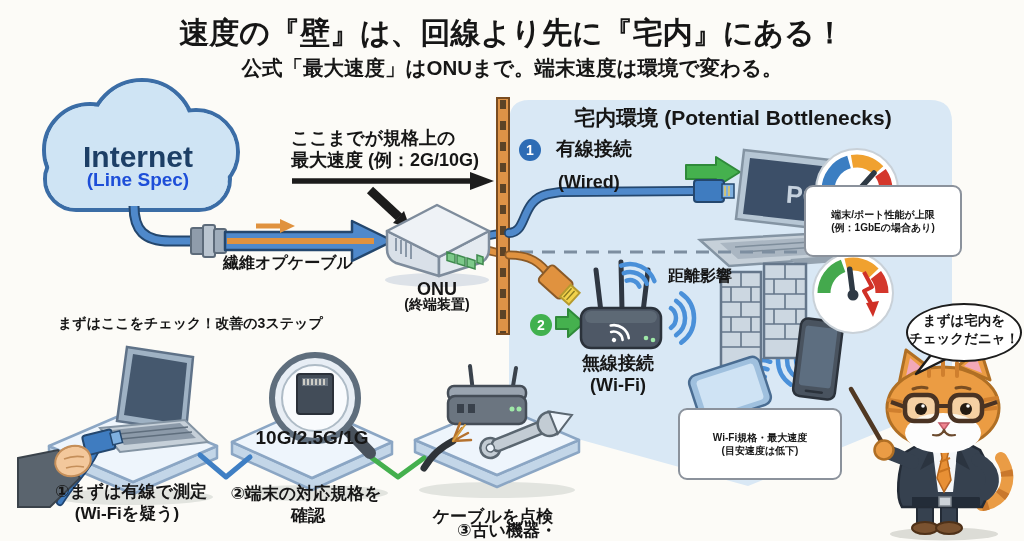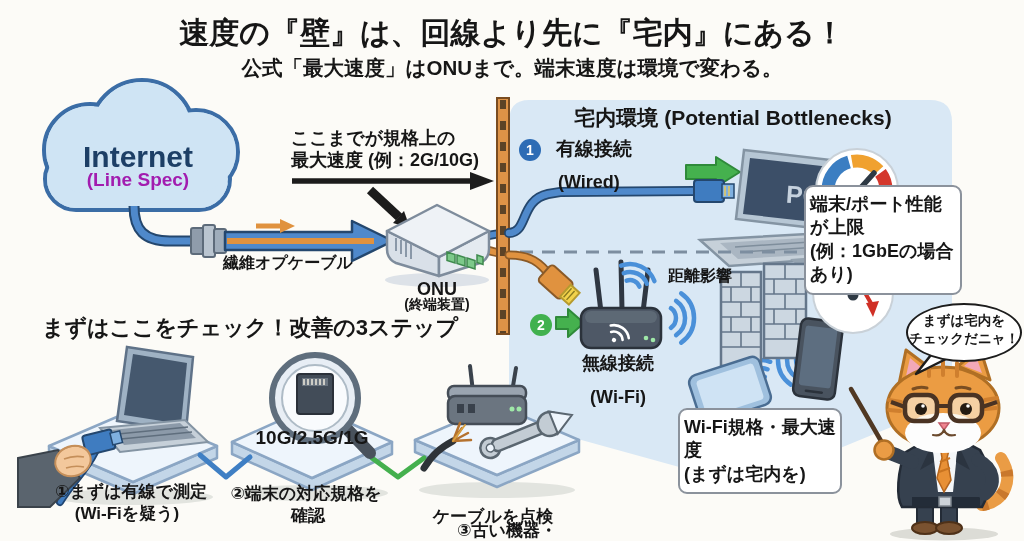--- a/index.html
+++ b/index.html
@@ -8,21 +8,21 @@
     background:#fcfbf7;
     font-family:"Liberation Sans","DejaVu Sans",sans-serif;
     color:#161616;
   }
   #bg{position:absolute;left:0;top:0;width:1024px;height:541px;}
   .t{position:absolute;white-space:nowrap;font-weight:700;color:#161616;line-height:1.1;}
   .ctr{transform:translateX(-50%);}
   .fullctr{left:0;width:1024px;text-align:center;}
   .notebox{
     position:absolute;background:#ffffff;border:2.5px solid #8b929c;border-radius:9px;
-    font-weight:700;font-size:18px;line-height:1.3;padding:6px 4px;
+    text-align:center;font-weight:700;font-size:10px;line-height:1.3;padding:21px 4px;
   }
   .badge{
     position:absolute;width:22px;height:22px;border-radius:50%;color:#fff;
     font-weight:800;font-size:14px;text-align:center;line-height:22px;
   }
   .bubble{
     position:absolute;left:906px;top:303px;width:112px;height:48px;border-radius:50%;
     background:#fff;border:2.5px solid #1c1c1c;text-align:center;
     font-weight:800;font-size:13.5px;line-height:1.35;padding-top:7px;box-sizing:content-box;
   }
@@ -368,21 +368,21 @@
     <path d="M944,430 Q941,437 933,435 M944,430 Q947,437 955,435" fill="none" stroke="#6b4a2e" stroke-width="2.2" stroke-linecap="round"></path>
   </g>
 
   <polygon points="938,346 916,374 960,352" fill="#ffffff" stroke="#1c1c1c" stroke-width="2.5" stroke-linejoin="round"></polygon>
 </svg>
 
 <div class="t fullctr" style="top:16px;font-size:30px;font-weight:800;text-align:center;">速度の『壁』は、回線より先に『宅内』にある！</div>
 <div class="t fullctr" style="top:57px;font-size:20.5px;font-weight:800;">公式「最大速度」はONUまで。端末速度は環境で変わる。</div>
 
 <div class="t ctr" style="left:138px;top:140px;font-size:30px;font-weight:800;color:#1d3f66;">Internet</div>
-<div class="t ctr" style="left:138px;top:170px;font-size:19px;color:#a21caf;">(Line Spec)</div>
+<div class="t ctr" style="left:138px;top:170px;font-size:19px;color:#1d4ed8;">(Line Spec)</div>
 
 <div class="t ctr" style="left:288px;top:254px;font-size:16px;font-weight:800;">繊維オプケーブル</div>
 
 <div class="t" style="left:291px;top:129px;font-size:18px;font-weight:800;">ここまでが規格上の</div>
 <div class="t" style="left:291px;top:151px;font-size:18px;font-weight:800;">最大速度 (例：2G/10G)</div>
 
 <div class="t ctr" style="left:437px;top:280px;font-size:18px;font-weight:800;">ONU</div>
 <div class="t ctr" style="left:437px;top:297px;font-size:14px;font-weight:800;">(終端装置)</div>
 
 <div class="t ctr" style="left:733px;top:106px;font-size:21px;font-weight:800;">宅内環境 (Potential Bottlenecks)</div>
@@ -393,33 +393,33 @@
 <div class="t" style="left:786px;top:182px;font-size:25px;font-weight:800;color:#c6d2de;transform:rotate(4deg);">PC</div>
 
 <div class="notebox" style="left:804px;top:185px;width:146px;">
   <div>端末/ポート性能が上限</div>
   <div>(例：1GbEの場合あり)</div>
 </div>
 
 <div class="badge" style="left:530px;top:314px;background:#41b14e;">2</div>
 <div class="t ctr" style="left:700px;top:267px;font-size:16px;font-weight:800;">距離影響</div>
 <div class="t ctr" style="left:618px;top:354px;font-size:18px;font-weight:800;">無線接続</div>
-<div class="t ctr" style="left:618px;top:388px;font-size:18px;font-weight:800;text-align:center;">(Wi-Fi)</div>
+<div class="t ctr" style="left:618px;top:376px;font-size:18px;font-weight:800;text-align:center;">(Wi-Fi)</div>
 
 <div class="notebox" style="left:678px;top:408px;width:152px;">
   <div>Wi-Fi規格・最大速度</div>
-  <div>(まずは宅内を)</div>
+  <div>(目安速度は低下)</div>
 </div>
 
 <div class="bubble">
   <div>まずは宅内を</div>
   <div>チェックだニャ！</div>
 </div>
 
-<div class="t" style="left:42px;top:316px;font-size:22px;font-weight:800;">まずはここをチェック！改善の3ステップ</div>
+<div class="t" style="left:58px;top:316px;font-size:14px;font-weight:800;">まずはここをチェック！改善の3ステップ</div>
 
 <div class="t ctr" style="left:312px;top:428px;font-size:19px;font-weight:800;">10G/2.5G/1G</div>
 
 <div class="t ctr" style="left:131px;top:483px;font-size:17px;font-weight:800;">①まずは有線で測定</div>
 <div class="t ctr" style="left:127px;top:505px;font-size:17px;font-weight:800;">(Wi-Fiを疑う)</div>
 
 <div class="t ctr" style="left:306px;top:485px;font-size:17px;font-weight:800;">②端末の対応規格を</div>
 <div class="t ctr" style="left:308px;top:507px;font-size:17px;font-weight:800;">確認</div>
 
 <div class="t ctr" style="left:507px;top:486px;font-size:17px;font-weight:800;margin-top:36px;">③古い機器・</div>

